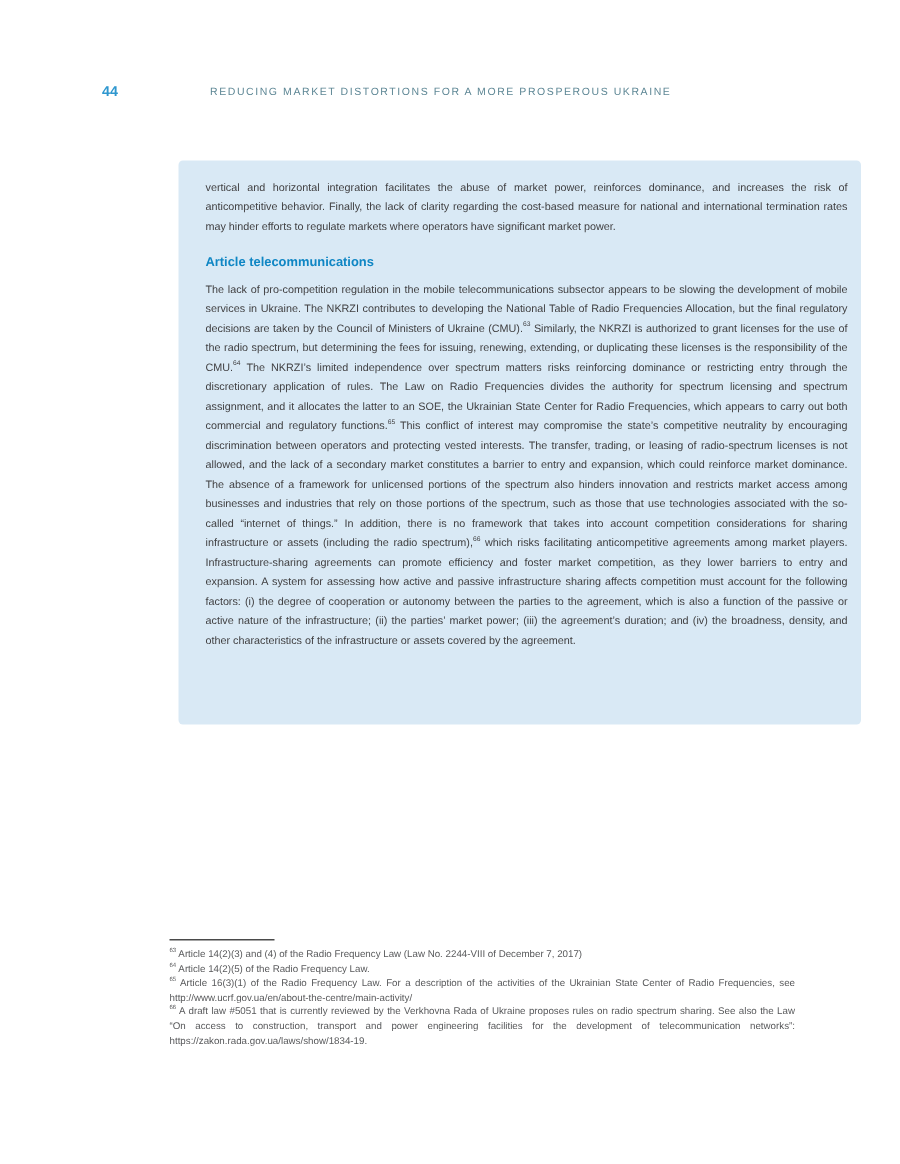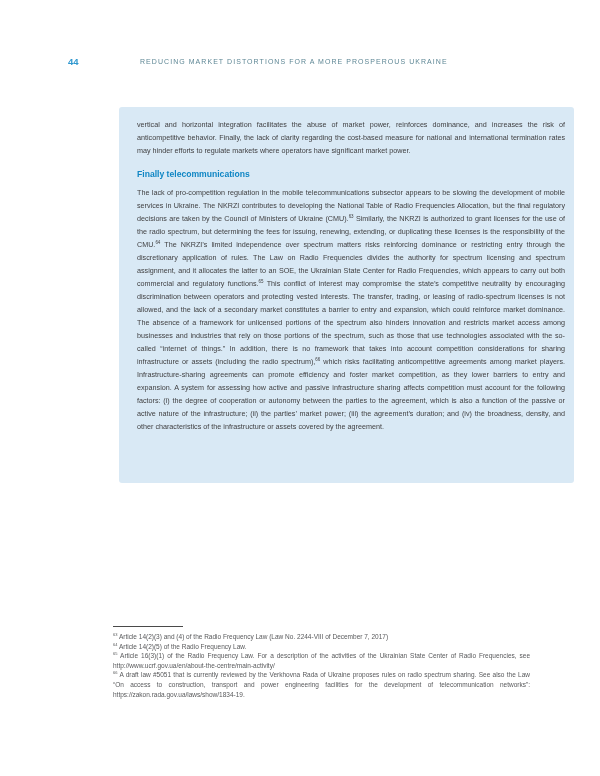--- a/index.html
+++ b/index.html
@@ -60,21 +60,21 @@
 <body>
 
 <div>
 
   <span class="page-number">44</span>
 
   <span class="running-header">REDUCING MARKET DISTORTIONS FOR A MORE PROSPEROUS UKRAINE</span>
 
   <section class="callout">
     <p>vertical and horizontal integration facilitates the abuse of market power, reinforces dominance, and increases the risk of anticompetitive behavior. Finally, the lack of clarity regarding the cost-based measure for national and international termination rates may hinder efforts to regulate markets where operators have significant market power.</p>
-    <h2>Finally telecommunications</h2>
+    <h2>Article telecommunications</h2>
     <p>The lack of pro-competition regulation in the mobile telecommunications subsector appears to be slowing the development of mobile services in Ukraine. The NKRZI contributes to developing the National Table of Radio Frequencies Allocation, but the final regulatory decisions are taken by the Council of Ministers of Ukraine (CMU).<sup>63</sup> Similarly, the NKRZI is authorized to grant licenses for the use of the radio spectrum, but determining the fees for issuing, renewing, extending, or duplicating these licenses is the responsibility of the CMU.<sup>64</sup> The NKRZI’s limited independence over spectrum matters risks reinforcing dominance or restricting entry through the discretionary application of rules. The Law on Radio Frequencies divides the authority for spectrum licensing and spectrum assignment, and it allocates the latter to an SOE, the Ukrainian State Center for Radio Frequencies, which appears to carry out both commercial and regulatory functions.<sup>65</sup> This conflict of interest may compromise the state’s competitive neutrality by encouraging discrimination between operators and protecting vested interests. The transfer, trading, or leasing of radio-spectrum licenses is not allowed, and the lack of a secondary market constitutes a barrier to entry and expansion, which could reinforce market dominance. The absence of a framework for unlicensed portions of the spectrum also hinders innovation and restricts market access among businesses and industries that rely on those portions of the spectrum, such as those that use technologies associated with the so-called “internet of things.” In addition, there is no framework that takes into account competition considerations for sharing infrastructure or assets (including the radio spectrum),<sup>66</sup> which risks facilitating anticompetitive agreements among market players. Infrastructure-sharing agreements can promote efficiency and foster market competition, as they lower barriers to entry and expansion. A system for assessing how active and passive infrastructure sharing affects competition must account for the following factors: (i) the degree of cooperation or autonomy between the parties to the agreement, which is also a function of the passive or active nature of the infrastructure; (ii) the parties’ market power; (iii) the agreement’s duration; and (iv) the broadness, density, and other characteristics of the infrastructure or assets covered by the agreement.</p>
   </section>
 
   <footer class="footnotes">
     <div class="fn-rule"></div>
     <div>
         <p class="fn"><sup>63</sup> Article 14(2)(3) and (4) of the Radio Frequency Law (Law No. 2244-VIII of December 7, 2017)</p>
         <p class="fn"><sup>64</sup> Article 14(2)(5) of the Radio Frequency Law.</p>
         <p class="fn"><sup>65</sup> Article 16(3)(1) of the Radio Frequency Law. For a description of the activities of the Ukrainian State Center of Radio Frequencies, see http://www.ucrf.gov.ua/en/about-the-centre/main-activity/</p>
         <p class="fn"><sup>66</sup> A draft law #5051 that is currently reviewed by the Verkhovna Rada of Ukraine proposes rules on radio spectrum sharing. See also the Law “On access to construction, transport and power engineering facilities for the development of telecommunication networks”: https://zakon.rada.gov.ua/laws/show/1834-19.</p>

